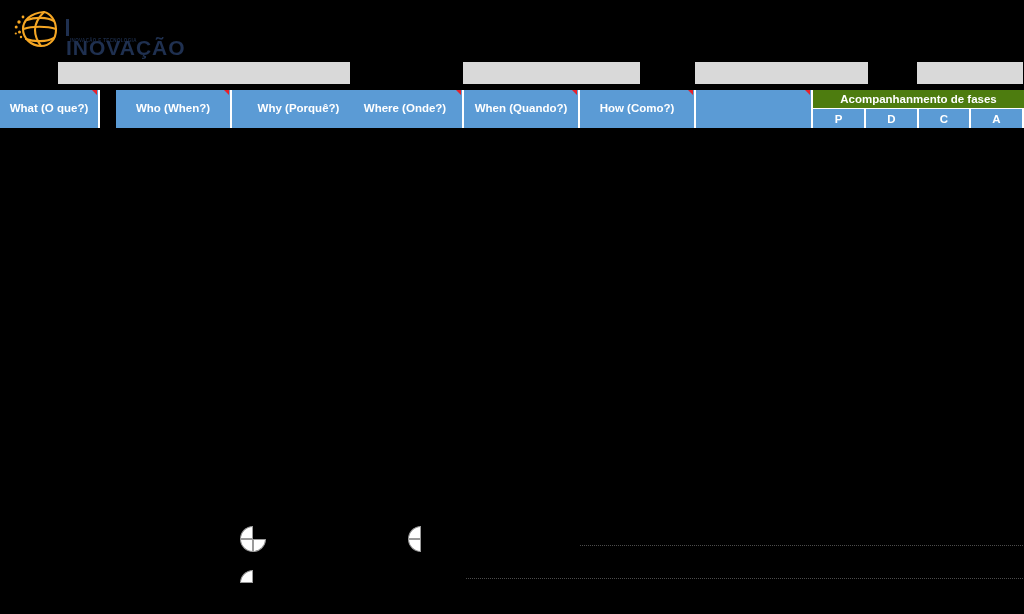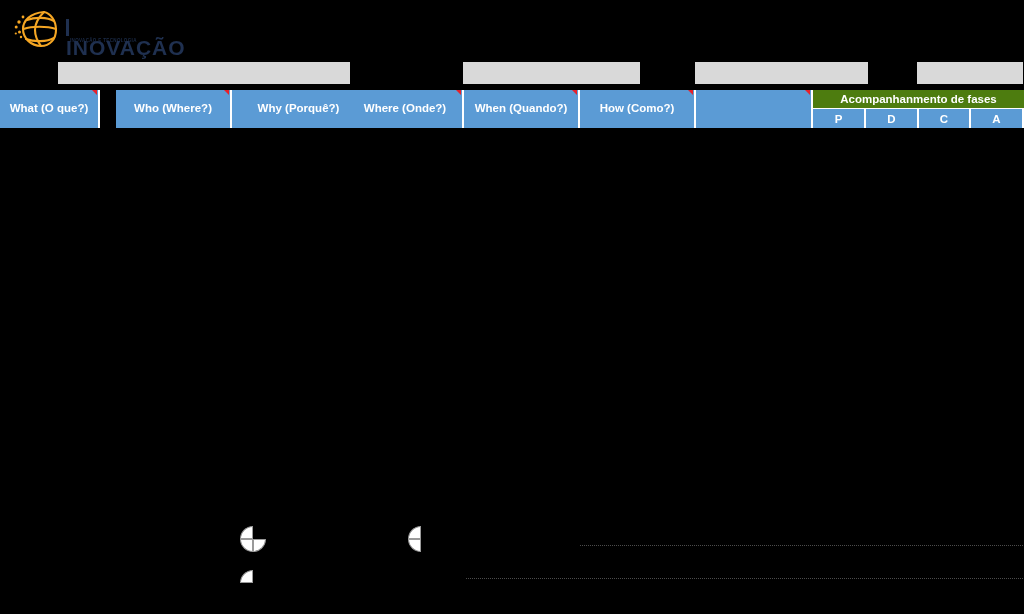--- a/index.html
+++ b/index.html
@@ -84,21 +84,21 @@
 <div class="gbar" style="left:917px;width:106px"></div>
 
 <div id="hdr">
 
   <div class="hcell" style="left:0px;width:100px">
     <span class="t">What (O que?)</span>
     <span class="cmt"></span>
     </div>
 
   <div class="hcell" style="left:116px;width:116px">
-    <span class="t">Who (Where?)</span>
+    <span class="t">Who (When?)</span>
     <span class="cmt"></span>
     </div>
 
   <div class="hcell" style="left:232px;width:135px">
     <span class="t">Why (Porquê?)</span>
     <span class="cmt"></span>
     </div>
 
   <div class="hcell" style="left:348px;width:116px">
     <span class="t">Where (Onde?)</span>

